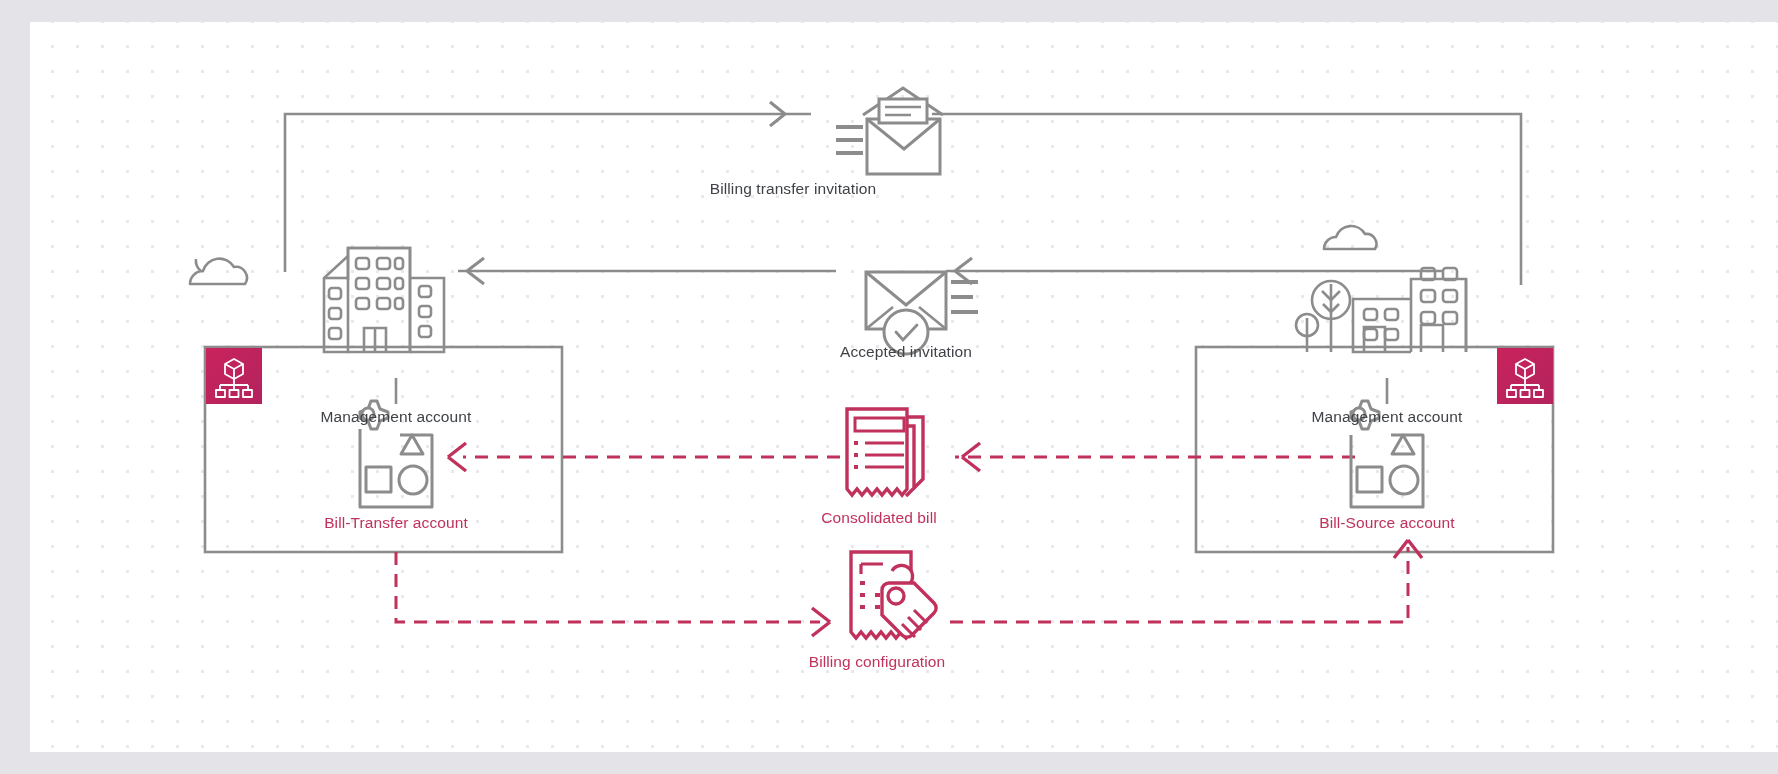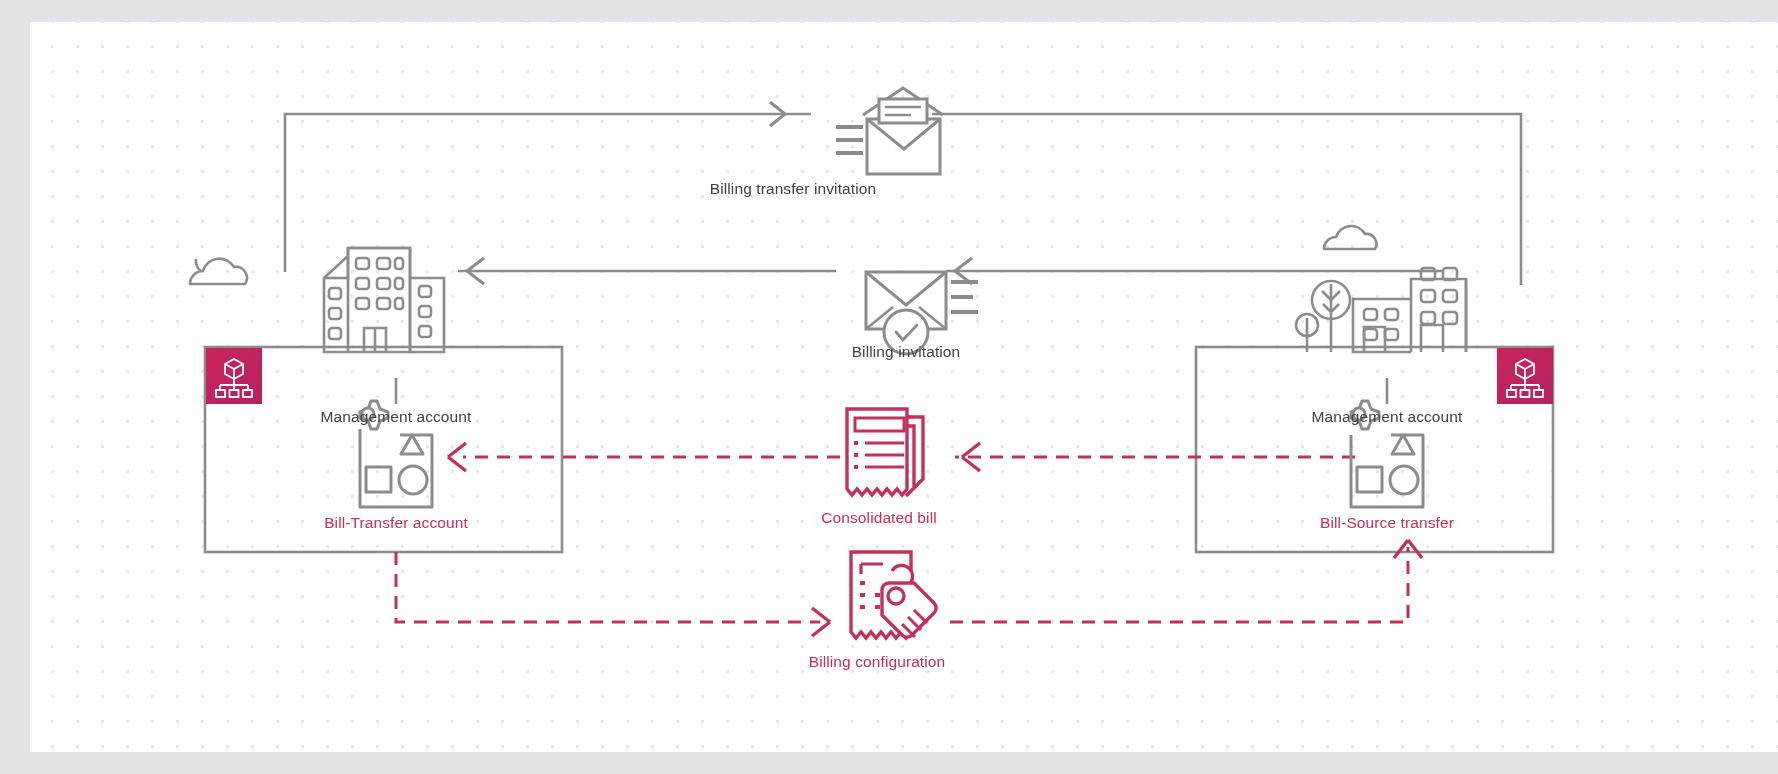--- a/index.html
+++ b/index.html
@@ -231,28 +231,28 @@
         <path d="M884 561 l 20 20 a 7 7 0 0 1 0 10 l -22 22 a 7 7 0 0 1 -10 0 l -20 -20 l 0 -25
                  a 7 7 0 0 1 7 -7 z" fill="#ffffff"></path>
         <circle cx="866" cy="574" r="8" fill="#ffffff"></circle>
         <path d="M884 588 l 13 13 M878 595 l 13 13 M872 602 l 13 13" stroke-width="3"></path>
       </g>
 
     </svg>
 
     <div class="cap gray" style="left:638px; top:158px; width:250px;">Billing transfer invitation</div>
 
-    <div class="cap gray" style="left:751px; top:321px; width:250px;">Billing invitation</div>
+    <div class="cap gray" style="left:751px; top:321px; width:250px;">Accepted invitation</div>
 
     <div class="cap gray" style="left:241px; top:386px; width:250px;">Management account</div>
 
     <div class="cap gray" style="left:1232px; top:386px; width:250px;">Management account</div>
 
     <div class="cap mag" style="left:241px; top:492px; width:250px;">Bill-Transfer account</div>
 
-    <div class="cap mag" style="left:1232px; top:492px; width:250px;">Bill-Source transfer</div>
+    <div class="cap mag" style="left:1232px; top:492px; width:250px;">Bill-Source account</div>
 
     <div class="cap mag" style="left:724px; top:487px; width:250px;">Consolidated bill</div>
 
     <div class="cap mag" style="left:712px; top:631px; width:270px;">Billing configuration</div>
 
   </div>
 </div>
 
 </body></html>

